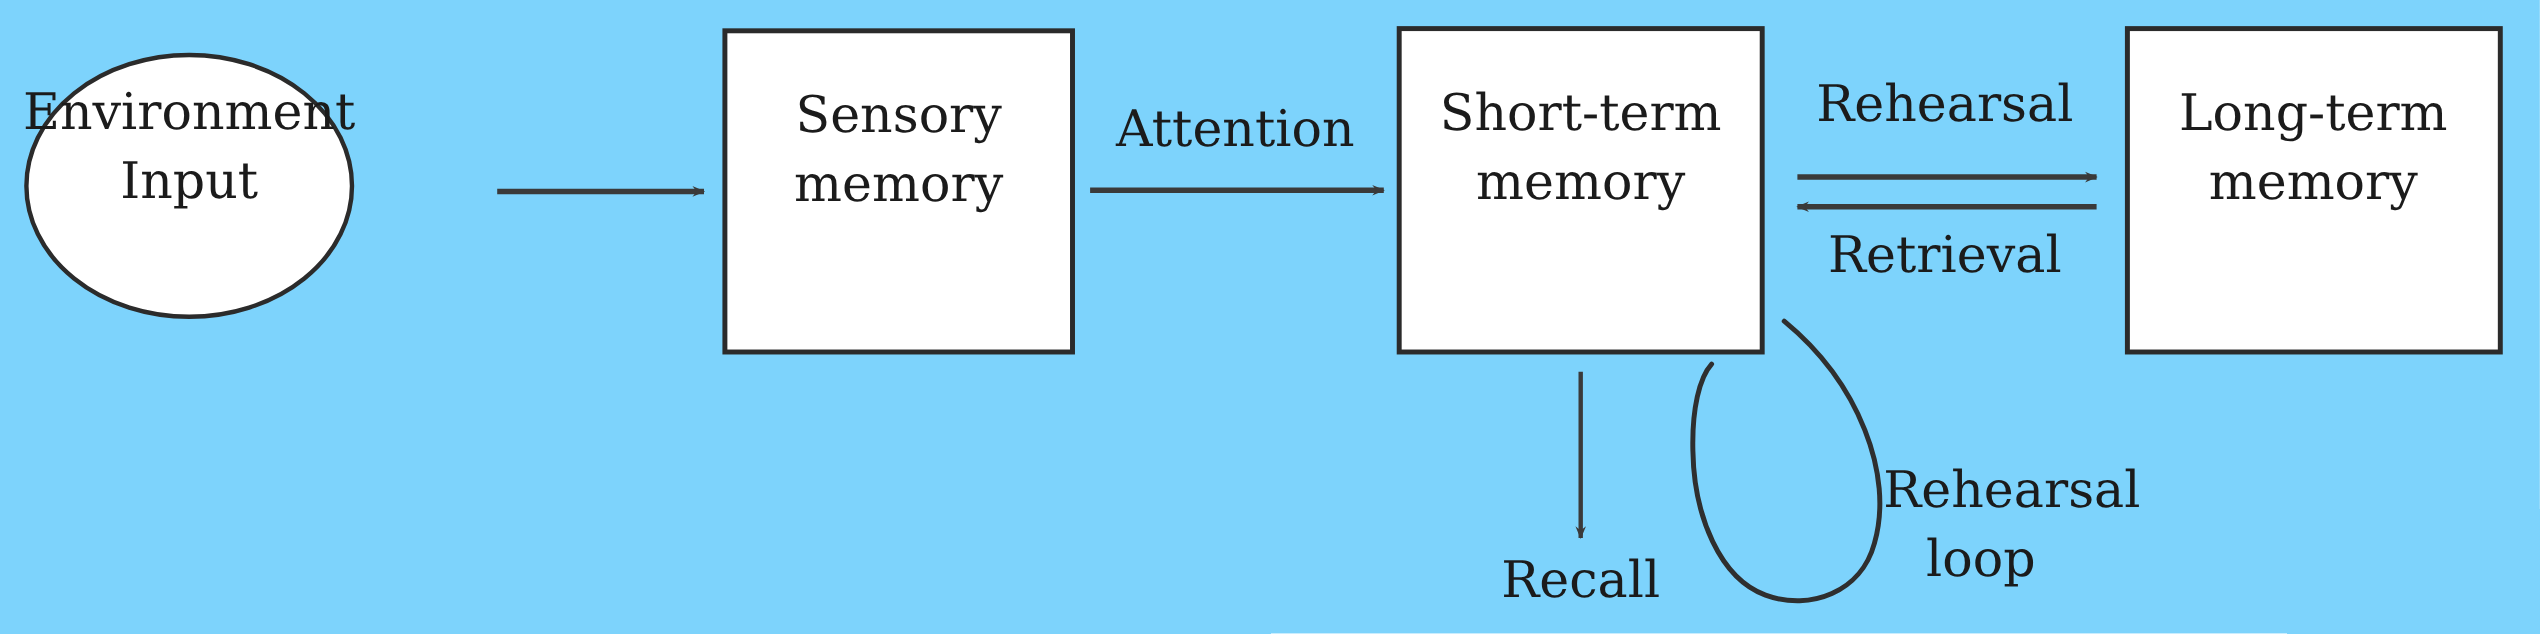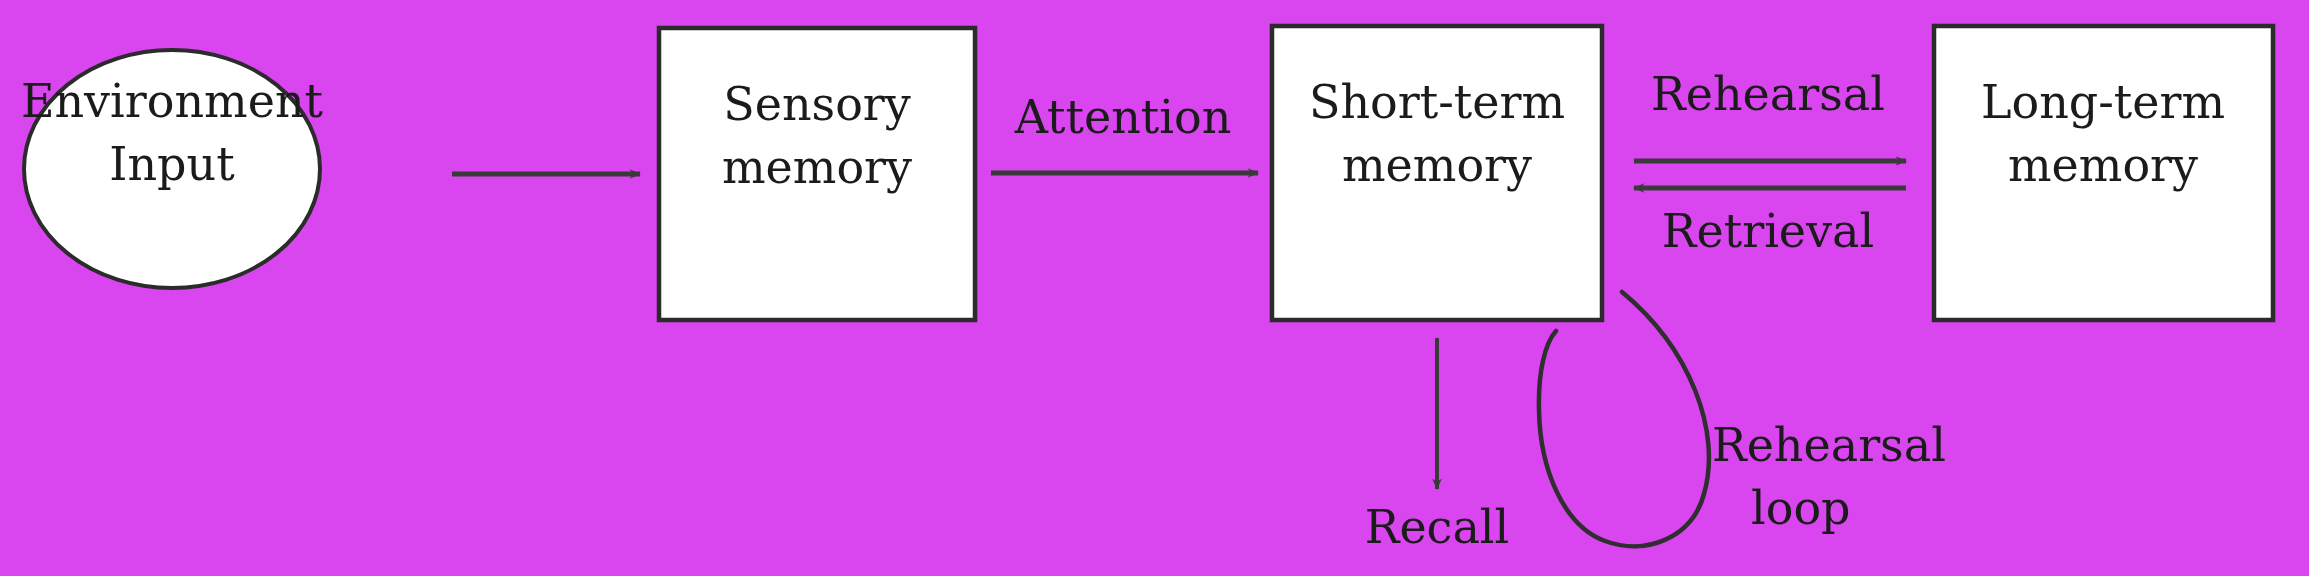--- a/index.html
+++ b/index.html
@@ -7,21 +7,21 @@
     padding: 0;
     background: #ffffff;
   }
   body {
     font-family: "DejaVu Serif", "Liberation Serif", serif;
   }
   #canvas {
     position: relative;
     width: 2309px;
     height: 576px;
-    background: #d946ef;
+    background: #7dd3fc;
     overflow: hidden;
   }
   #diagram-svg {
     position: absolute;
     left: 0;
     top: 0;
     width: 2309px;
     height: 576px;
   }
   .node-label {

